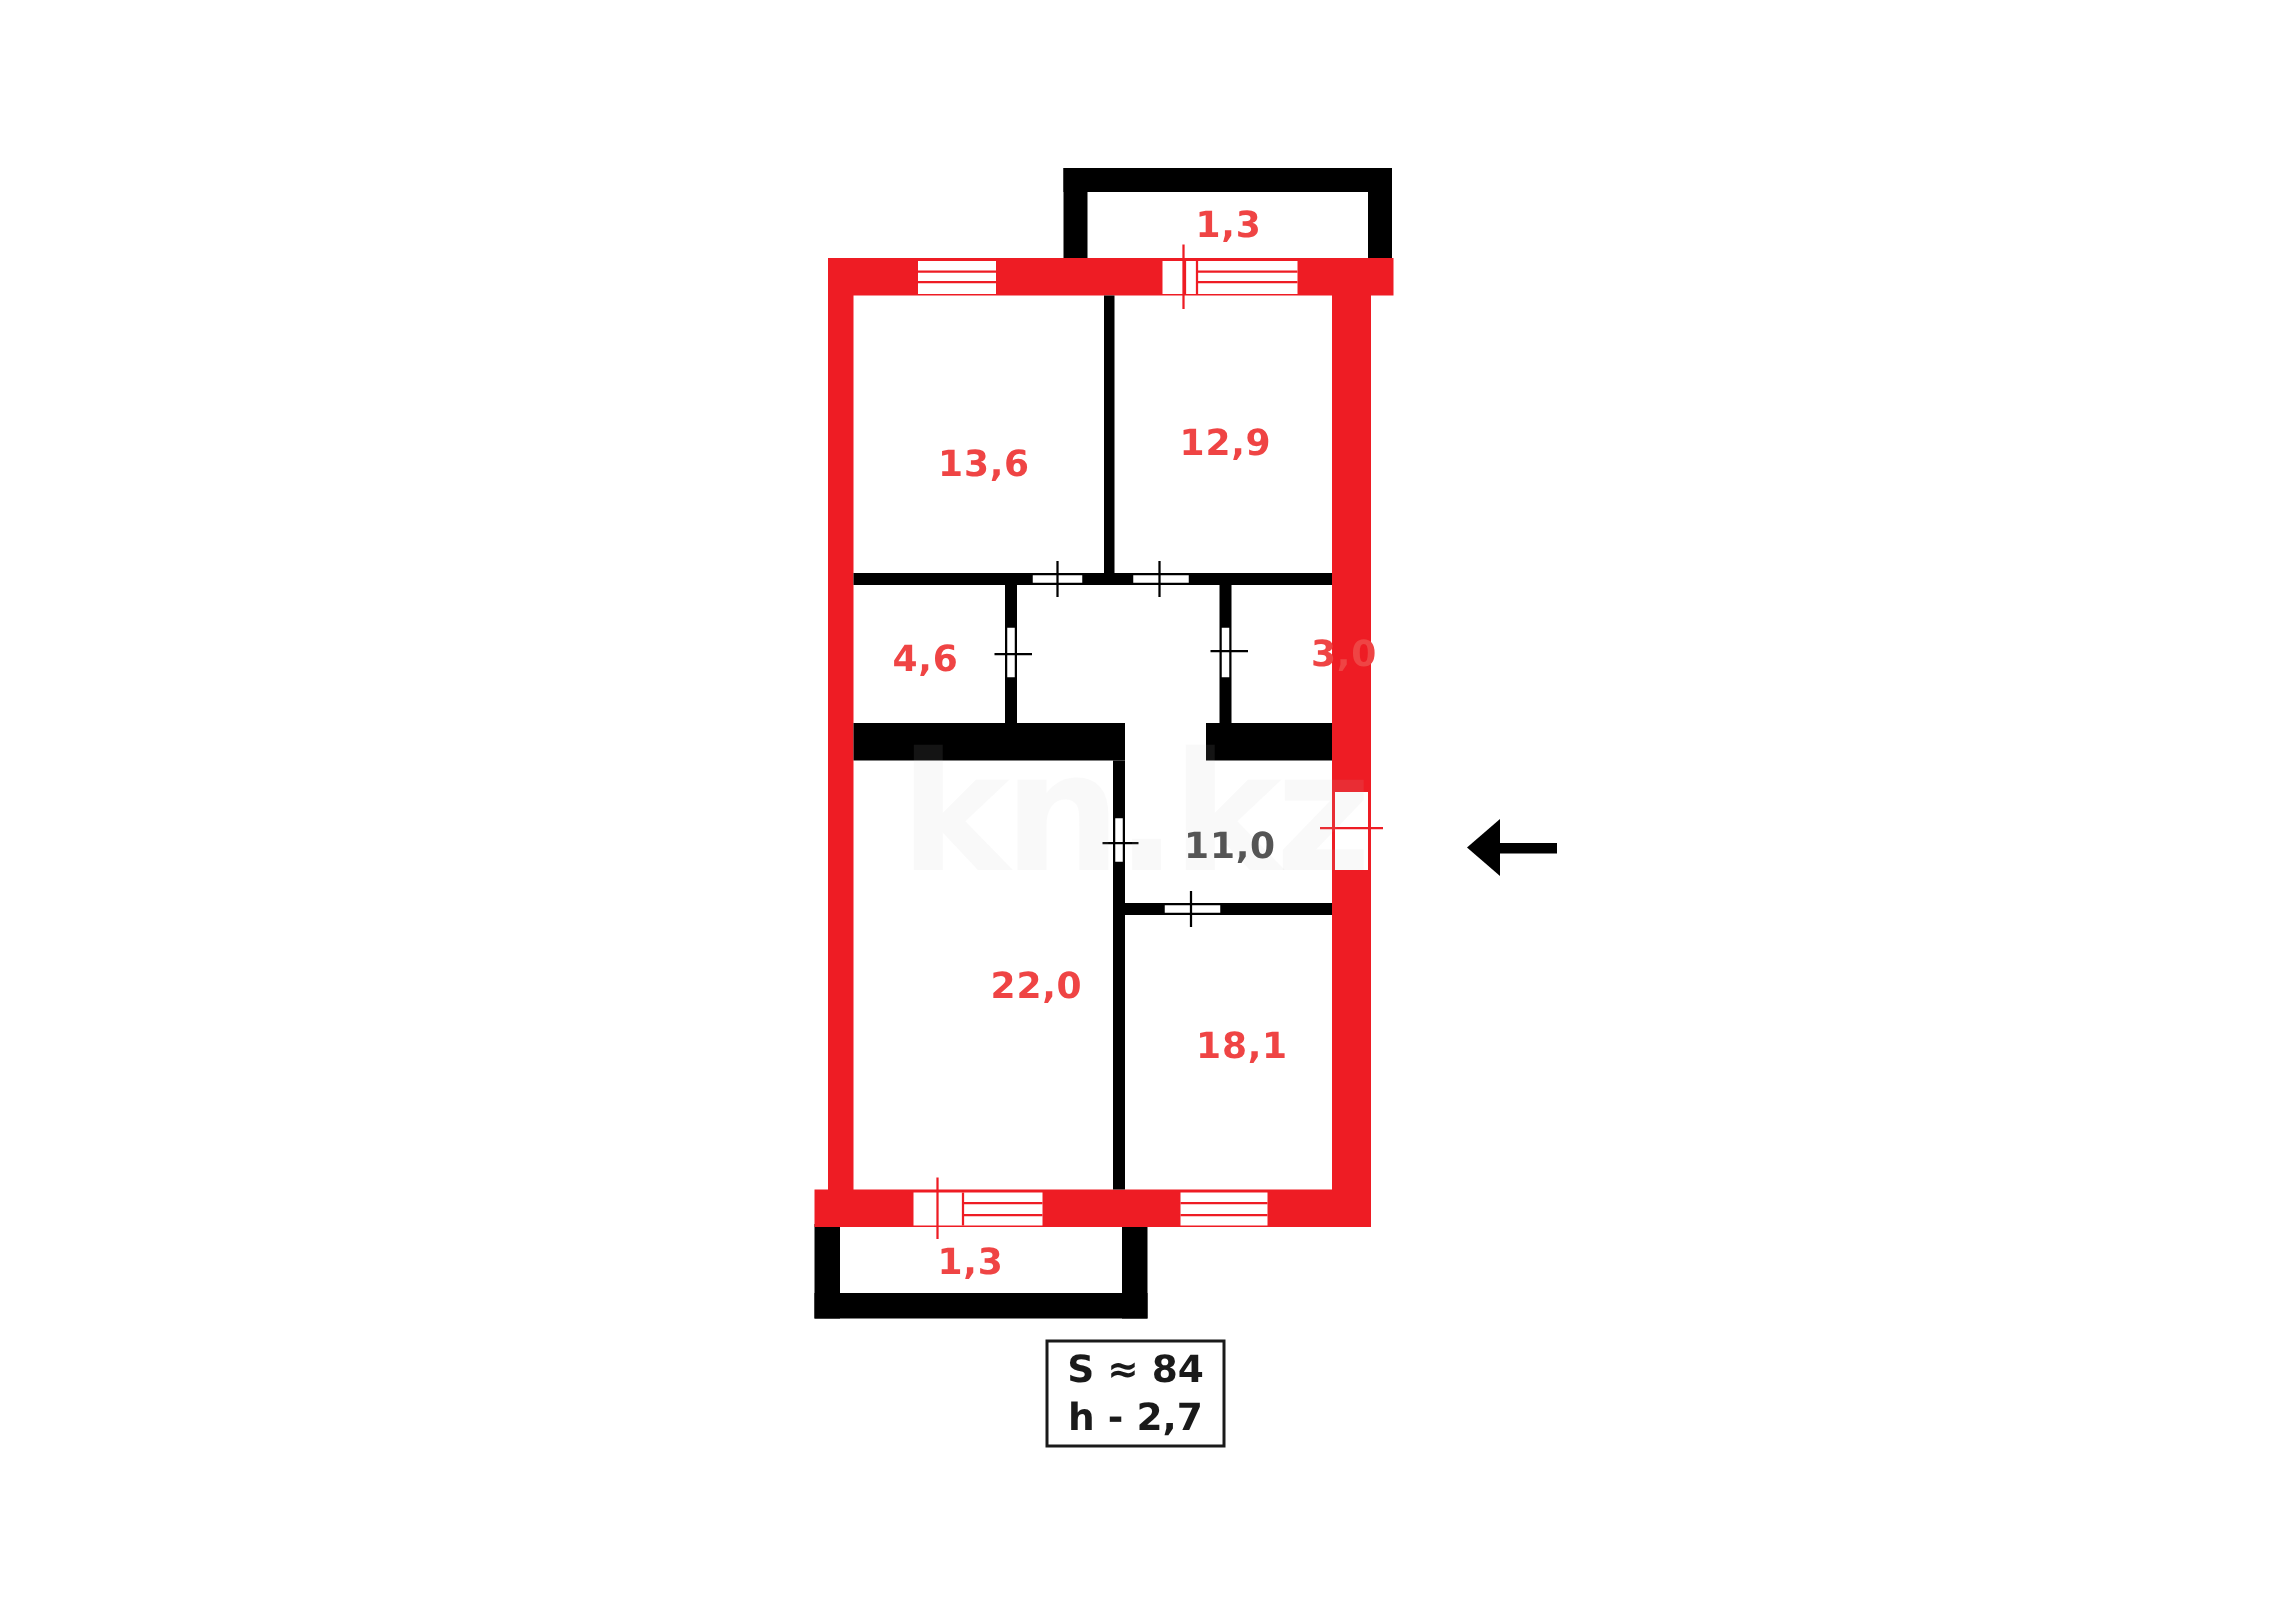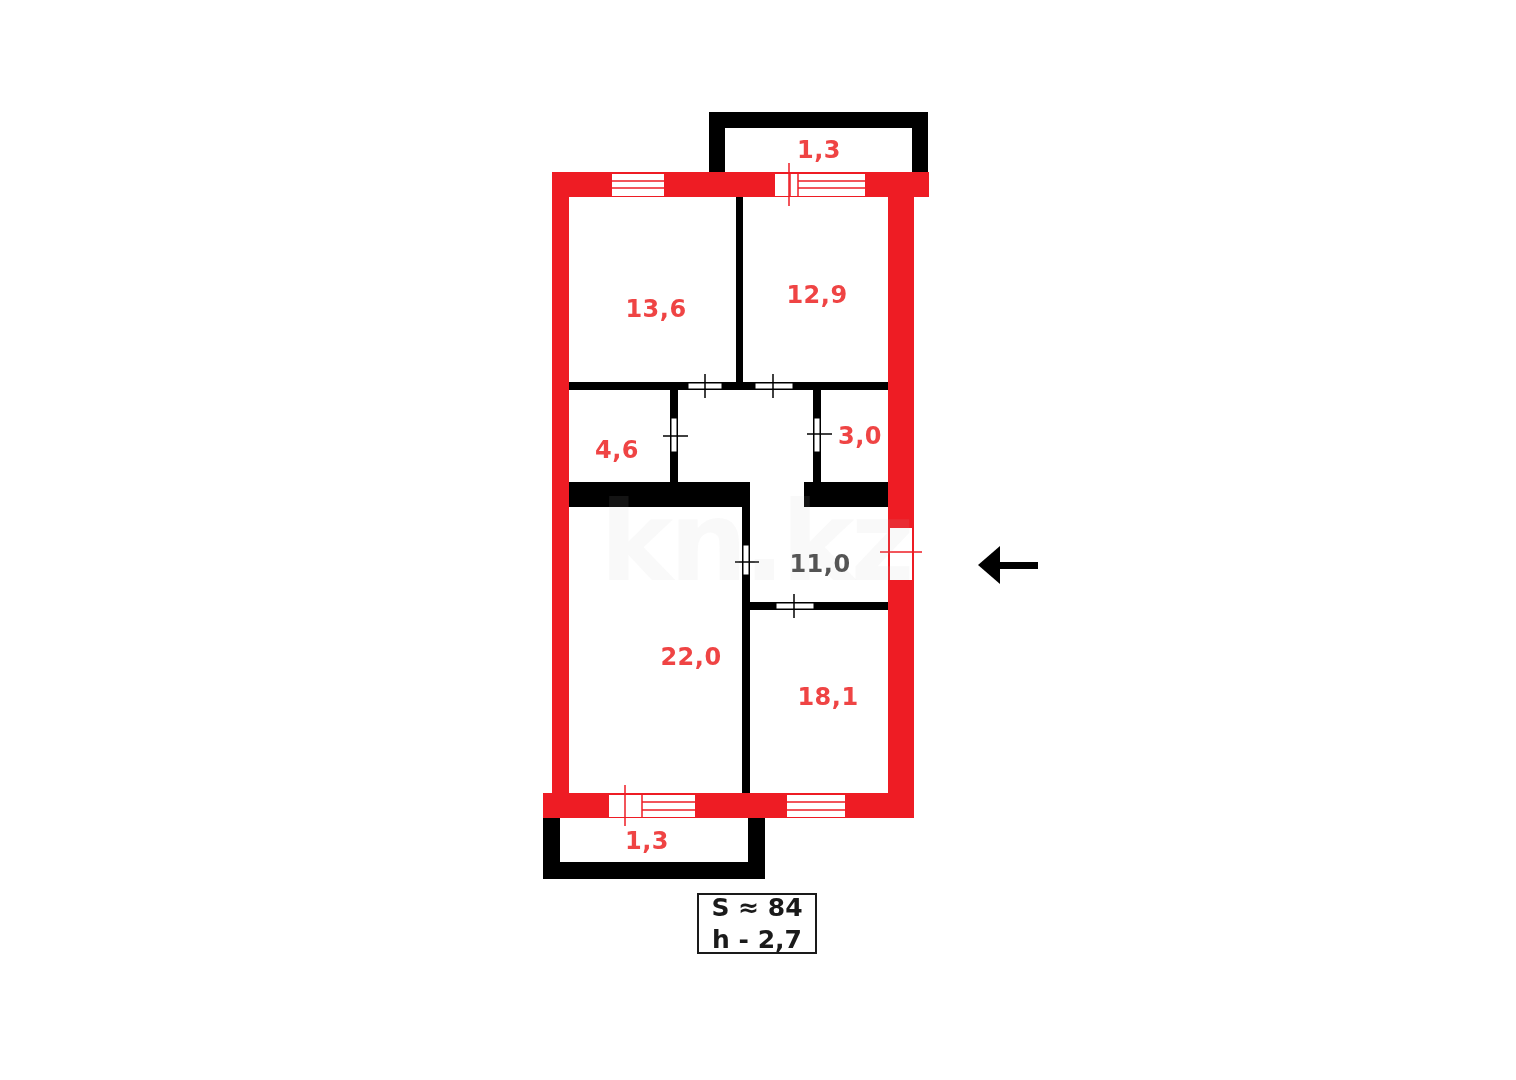--- a/index.html
+++ b/index.html
@@ -1,19 +1,19 @@
 <!DOCTYPE html>
 <html><head>
   <meta charset="utf-8">
   <style>
     html, body { margin: 0; padding: 0; background: #ffffff; }
     body { width: 1516px; height: 1080px; position: relative; overflow: hidden; font-family: "DejaVu Sans", sans-serif; }
     #plan { position: absolute; left: 0; top: 0; width: 1516px; height: 1080px; }
     .room-label { position: absolute; font-family: "DejaVu Sans", sans-serif; font-weight: bold; font-size: 24px; color: #ef4444; transform: translate(-50%, -50%); white-space: nowrap; letter-spacing: 0.5px; }
-    .summary-box { position: absolute; left: 697px; top: 893px; width: 120px; height: 61px; border: 2px solid #1a1a1a; box-sizing: border-box; display: flex; flex-direction: column; align-items: center; justify-content: center; }
+    .summary-box { position: absolute; left: 697px; top: 893px; width: 120px; height: 72px; border: 2px solid #1a1a1a; box-sizing: border-box; display: flex; flex-direction: column; align-items: center; justify-content: center; }
     .summary-line { font-family: "DejaVu Sans", sans-serif; font-weight: bold; font-size: 25px; line-height: 32px; color: #1a1a1a; }
     .watermark { position: absolute; left: 600px; top: 478px; font-family: "DejaVu Sans", sans-serif; font-size: 110px; color: rgba(200,200,200,0.10); font-weight: bold; letter-spacing: -4px; }
   </style>
 </head>
 <body>
 
 <div>
   <svg id="plan" viewBox="0 0 1516 1080" xmlns="http://www.w3.org/2000/svg">
 
     <g>
@@ -106,22 +106,22 @@
     <g>
       <rect x="998" y="562" width="40" height="7" fill="#000"></rect>
       <polygon points="978,565 1000,546 1000,584" fill="#000"></polygon>
     </g>
   </svg>
 
   <div class="watermark">kn.kz</div>
 
   <div class="room-label" style="left:656px; top:309px;">13,6</div>
   <div class="room-label" style="left:817px; top:295px;">12,9</div>
-  <div class="room-label" style="left:617px; top:439px;margin-top:11px;">4,6</div>
-  <div class="room-label" style="left:860px; top:436px;">3,0</div>
+  <div class="room-label" style="left:617px; top:439px;">4,6</div>
+  <div class="room-label" style="left:896px; top:436px;">3,0</div>
   <div class="room-label" style="left:820px; top:564px; color:#555;">11,0</div>
   <div class="room-label" style="left:653px; top:657px;margin-left:38px;">22,0</div>
   <div class="room-label" style="left:828px; top:697px;">18,1</div>
   <div class="room-label" style="left:819px; top:150px;">1,3</div>
   <div class="room-label" style="left:647px; top:841px;">1,3</div>
 
   <div class="summary-box">
     <div class="summary-line">S ≈ 84</div>
     <div class="summary-line">h - 2,7</div>
   </div>

